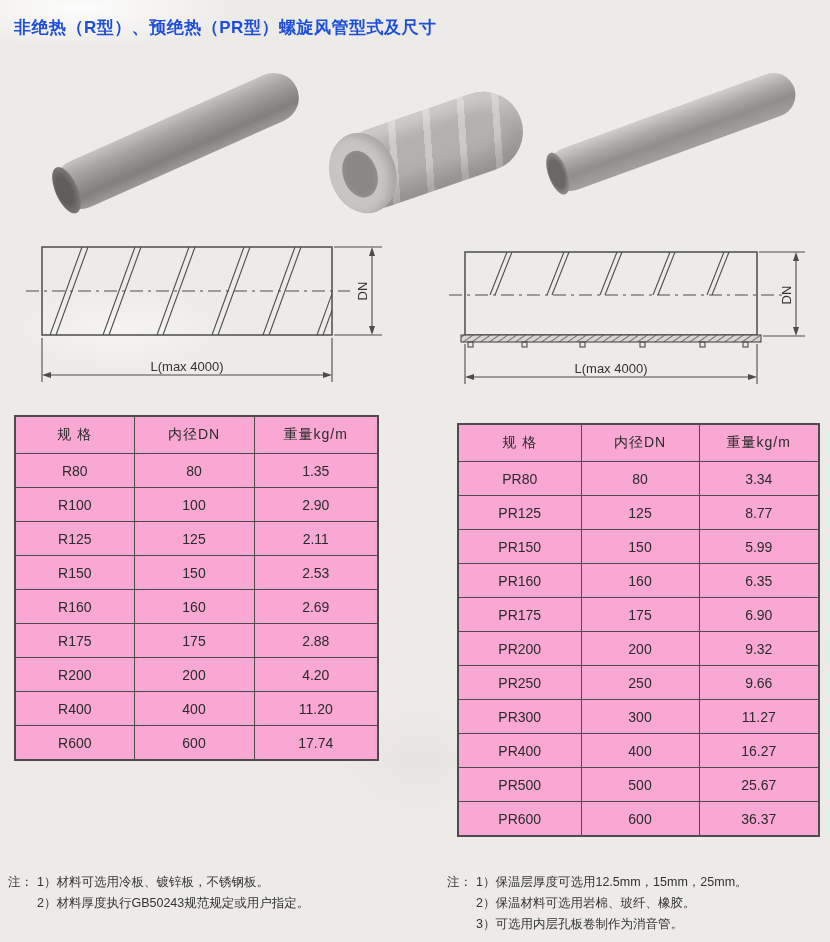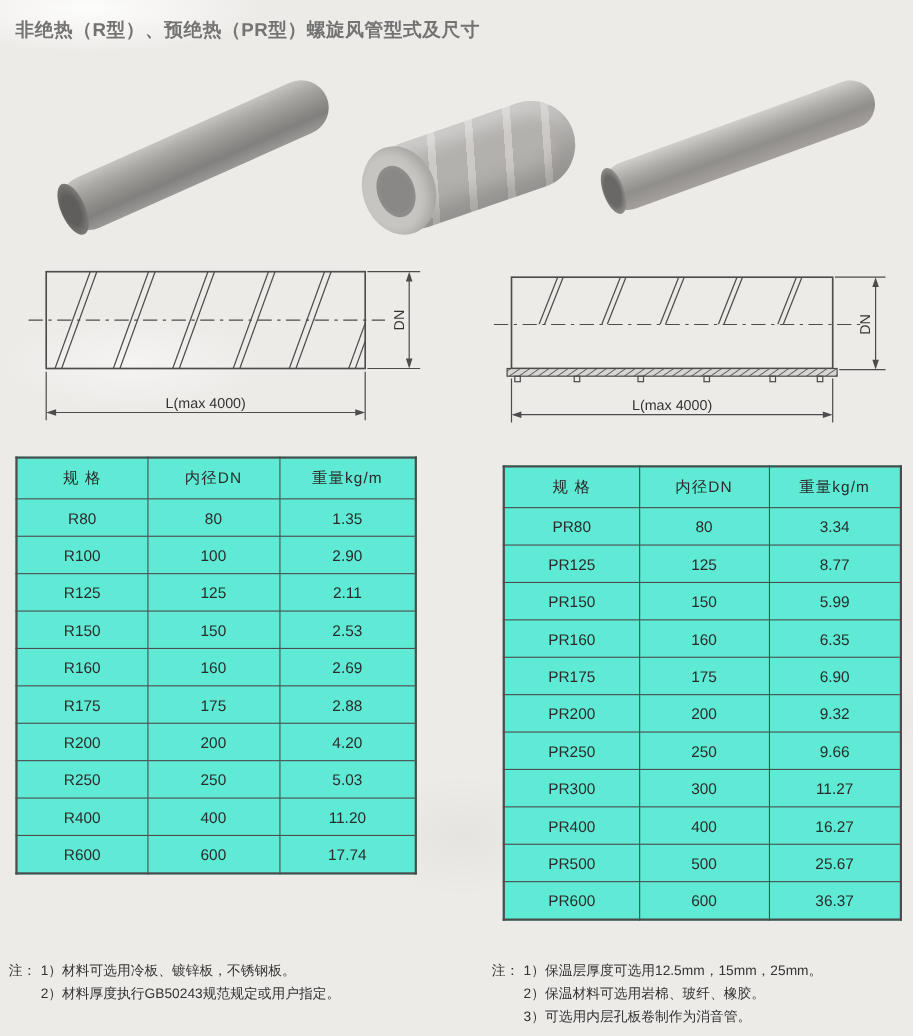--- a/index.html
+++ b/index.html
@@ -13,21 +13,21 @@
     content:""; position:absolute; inset:0; pointer-events:none;
     background:
       radial-gradient(140px 90px at 735px 560px, rgba(0,0,0,0.05), transparent 70%),
       radial-gradient(100px 70px at 770px 650px, rgba(0,0,0,0.045), transparent 70%),
       radial-gradient(160px 60px at 120px 330px, rgba(255,255,255,0.45), transparent 75%),
       radial-gradient(200px 50px at 80px 8px, rgba(255,255,255,0.9), transparent 80%),
       radial-gradient(120px 80px at 420px 760px, rgba(0,0,0,0.03), transparent 70%);
   }
   .title{
     position:absolute; left:14px; top:16px;
-    font-size:17px; font-weight:bold; color:#737373; letter-spacing:0.5px;
+    font-size:17px; font-weight:bold; color:#1d4ed8; letter-spacing:0.5px;
   }
   
   .photo{position:absolute;}
   .ph-body{position:absolute;}
   .photo1{left:52px; top:76px; width:255px; height:130px;}
   .p1body{
     left:-6px; top:40px; width:262px; height:50px; transform:rotate(-24deg);
     border-radius:25px;
     background:linear-gradient(to bottom,#c6c4c1 0%,#aaa8a5 25%,#908e8b 55%,#82807e 75%,#9b9997 100%);
     background:linear-gradient(to bottom,#c6c4c1 0%,#aaa8a5 25%,#908e8b 55%,#82807e 75%,#9b9997 100%);
@@ -60,21 +60,21 @@
   .p3end{
     position:absolute; left:-1px; top:0; width:19px; height:44px; border-radius:50%;
     background:radial-gradient(ellipse at 45% 50%, #696866 45%, #989694 75%, #b4b2af 100%);
   }
   
   .drawing{position:absolute;}
   .drawing text{font-size:13px; fill:#333; font-family:"Liberation Sans","DejaVu Sans",sans-serif;}
   
   table.spec{
     position:absolute; border-collapse:collapse; table-layout:fixed;
-    background:#5eead4; border:2px solid #4c4c4c;
+    background:#f9a8d4; border:2px solid #4c4c4c;
   }
   table.spec th, table.spec td{
     border:1px solid #4c4c4c; text-align:center; vertical-align:middle;
     font-size:14px; color:#2b2b2b; font-weight:normal; padding:0;
   }
   table.spec th{height:36px; letter-spacing:1px;}
   table.spec td{height:33px;}
   
   .notes{position:absolute; display:flex; font-size:12.5px; color:#333; line-height:21px;}
   .note-prefix{white-space:nowrap; margin-right:4px;}
@@ -245,25 +245,20 @@
           <td>R175</td>
           <td>175</td>
           <td>2.88</td>
         </tr>
         <tr>
           <td>R200</td>
           <td>200</td>
           <td>4.20</td>
         </tr>
         <tr>
-          <td>R250</td>
-          <td>250</td>
-          <td>5.03</td>
-        </tr>
-        <tr>
           <td>R400</td>
           <td>400</td>
           <td>11.20</td>
         </tr>
         <tr>
           <td>R600</td>
           <td>600</td>
           <td>17.74</td>
         </tr>
       </tbody>

